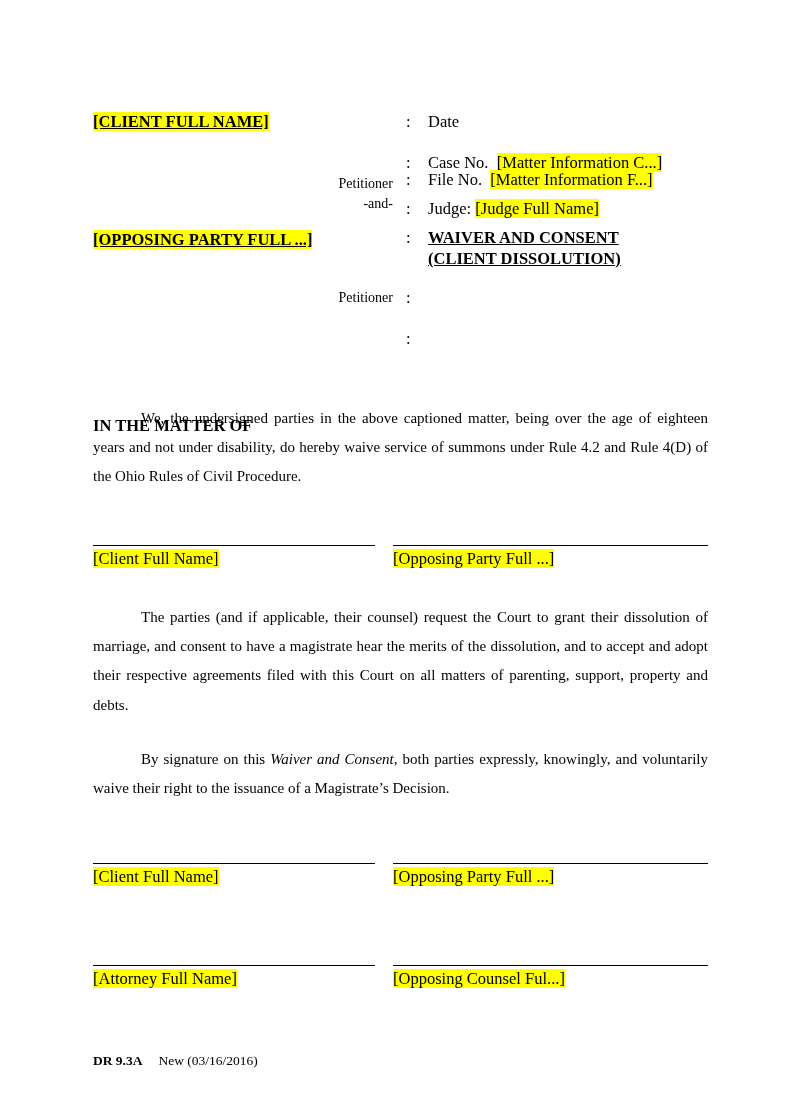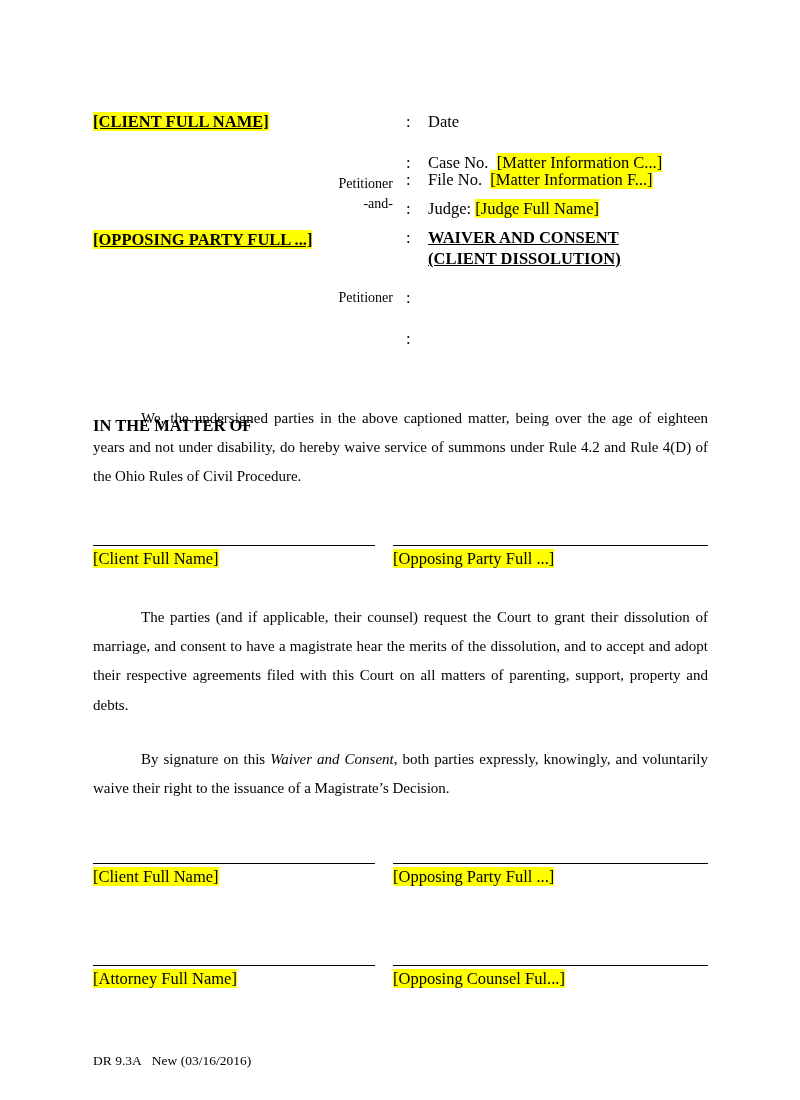--- a/index.html
+++ b/index.html
@@ -143,22 +143,22 @@
   .sig-label.right { left: 393px; }
 
   
   .footer {
     position: absolute;
     left: 93px;
     top: 1053px;
     font-size: 13.5px;
     white-space: nowrap;
   }
-  .footer .code { font-weight: normal; }
-  .footer .rev  { margin-left: 10px; }
+  .footer .code { font-weight: bold; }
+  .footer .rev  { margin-left: 16px; }
 
   .ital { font-style: italic; }
 </style>
 </head>
 <body>
 
 <div class="page">
 
 
   <div class="caption">

